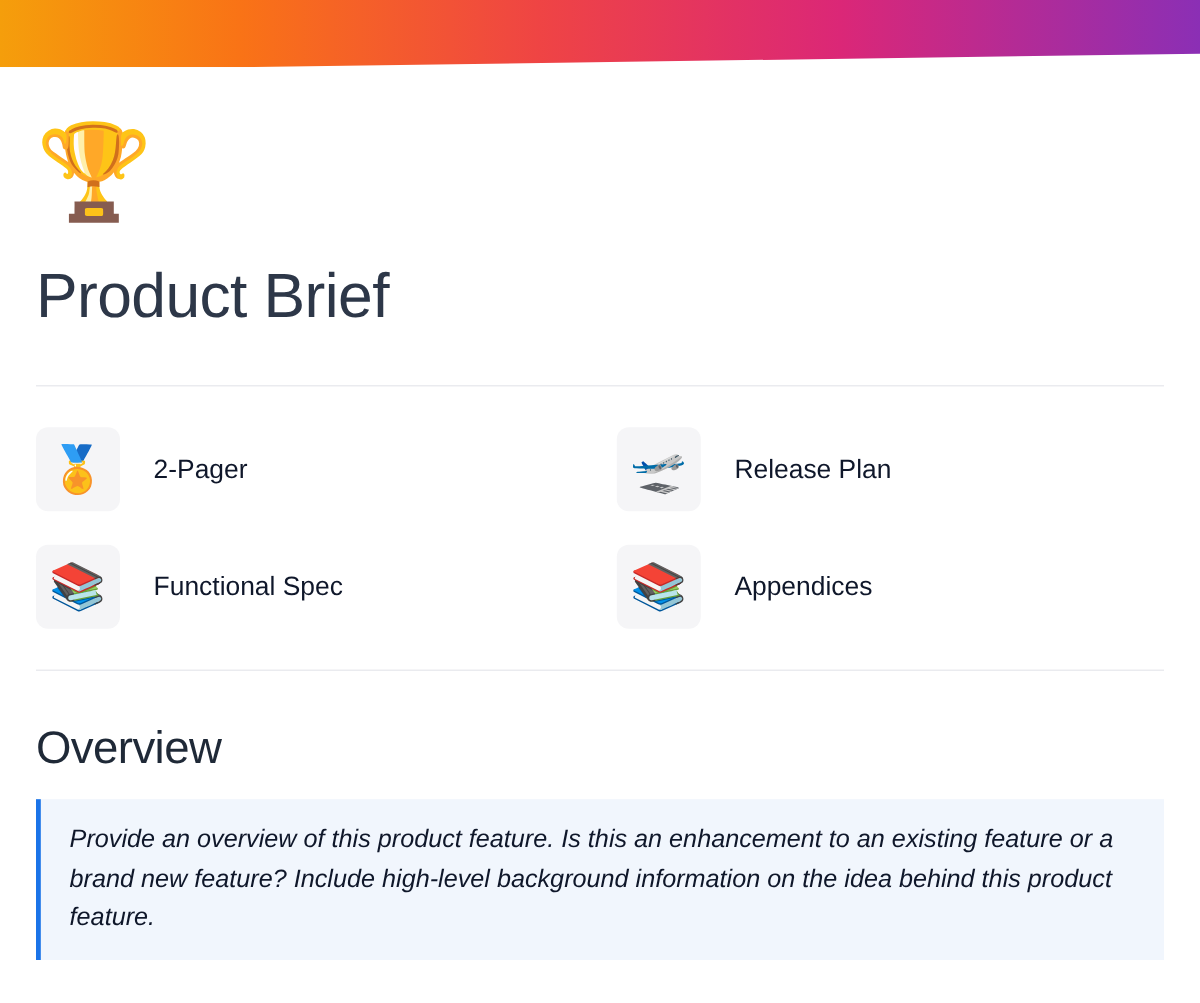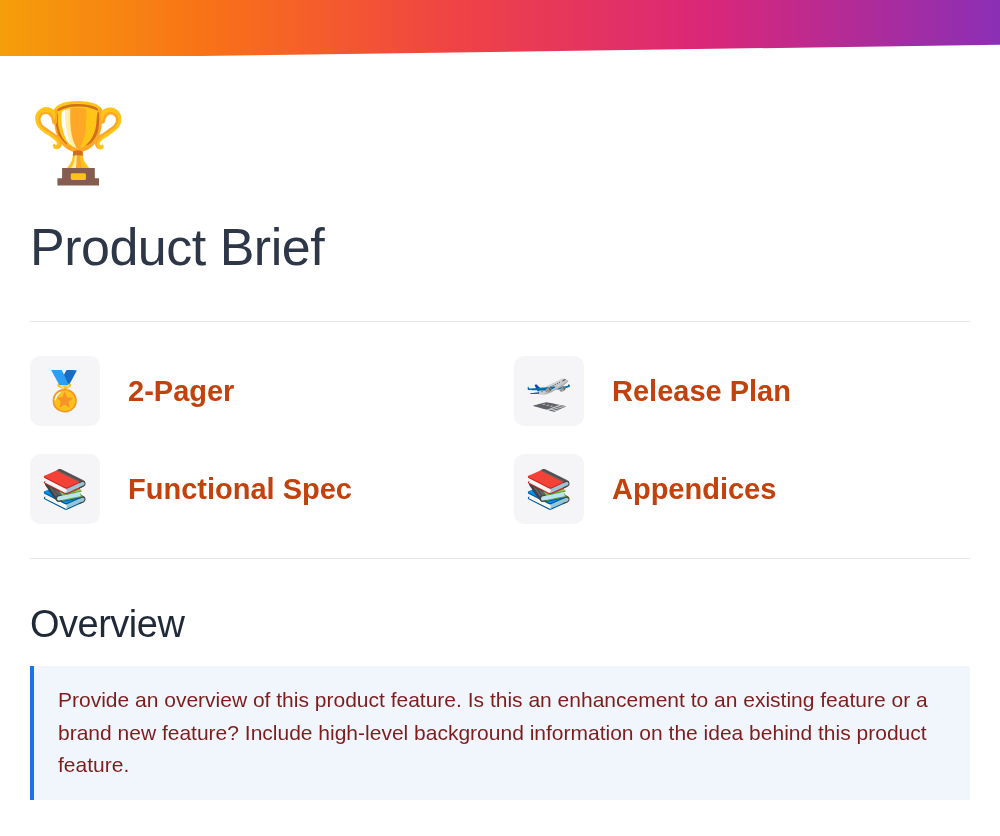--- a/index.html
+++ b/index.html
@@ -57,39 +57,40 @@
       height: 70px;
       background: #f5f5f7;
       border-radius: 10px;
       display: flex;
       align-items: center;
       justify-content: center;
       font-size: 38px;
       flex-shrink: 0;
     }
     .quick-link-label {
-      font-size: 29px;
-      font-weight: 700;
-      color: #c2410c;
+      font-size: 22px;
+      font-weight: 400;
+      color: #0f172a;
     }
     .section-title {
       font-size: 38px;
       font-weight: 400;
       color: #1f2937;
       margin-top: 44px;
       margin-bottom: 20px;
       letter-spacing: -0.5px;
     }
     .callout {
       background: #f1f6fd;
       border-left: 4px solid #1a73e8;
       padding: 18px 24px;
       font-size: 21px;
       line-height: 1.55;
-      color: #7f1d1d;
+      color: #0f172a;
+      font-style: italic;
     }
   </style>
 </head>
 <body>
 
 <div class="header-banner"></div>
 
 <div class="content">
   <div class="page-icon">🏆</div>
   <h1 class="page-title">Product Brief</h1>

